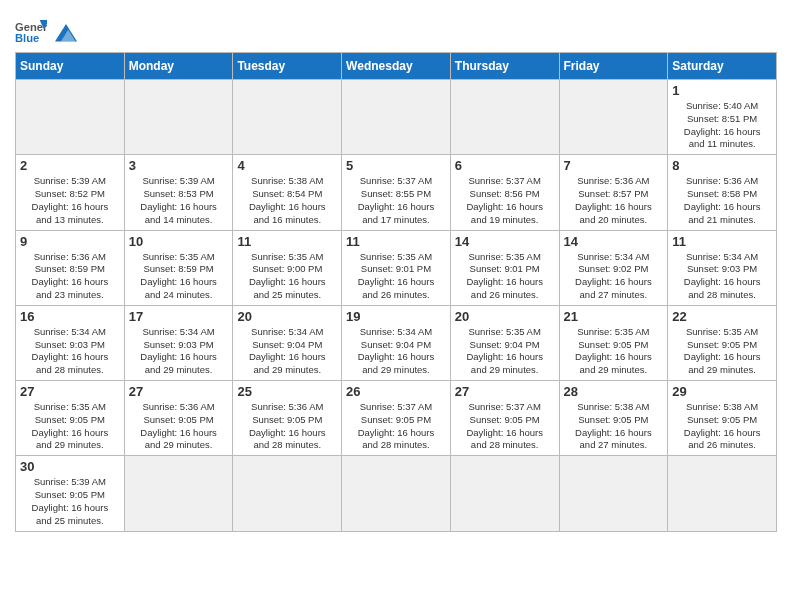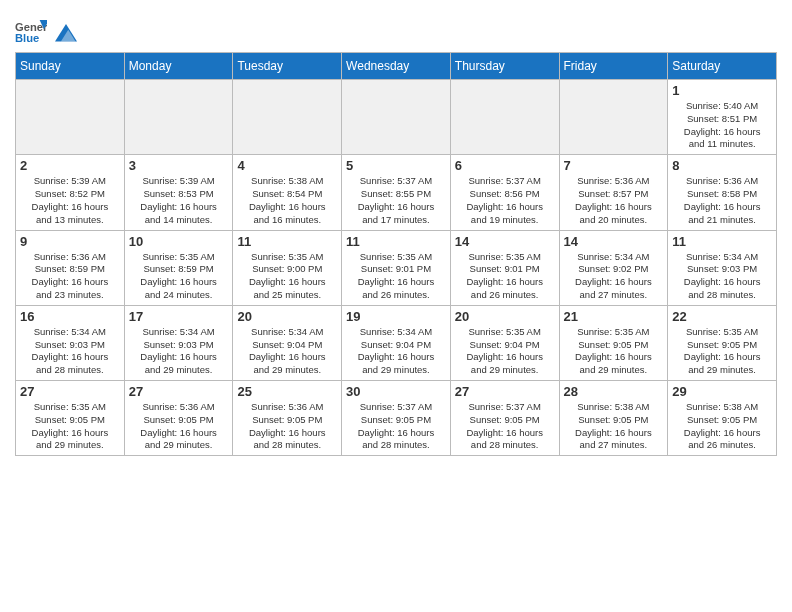--- a/index.html
+++ b/index.html
@@ -41,21 +41,21 @@
     }
     .calendar {
       width: 100%;
       border-collapse: collapse;
       border: 1px solid #bbb;
     }
     .calendar th {
       background: #1a73c1;
       color: #fff;
       font-size: 12px;
-      font-weight: normal;
+      font-weight: bold;
       padding: 6px 4px;
       text-align: left;
       border: 1px solid #bbb;
     }
     .calendar td {
       vertical-align: top;
       border: 1px solid #bbb;
       padding: 3px 4px;
       width: calc(100% / 7);
       background: #fff;
@@ -225,30 +225,42 @@
         </td>
         <td>
           <span class="day-number">27</span>
           <div class="day-info">Sunrise: 5:36 AM<br>Sunset: 9:05 PM<br>Daylight: 16 hours<br>and 29 minutes.</div>
         </td>
         <td>
           <span class="day-number">25</span>
           <div class="day-info">Sunrise: 5:36 AM<br>Sunset: 9:05 PM<br>Daylight: 16 hours<br>and 28 minutes.</div>
         </td>
         <td>
-          <span class="day-number">30</span>
+          <span class="day-number">26</span>
           <div class="day-info">Sunrise: 5:37 AM<br>Sunset: 9:05 PM<br>Daylight: 16 hours<br>and 28 minutes.</div>
         </td>
         <td>
           <span class="day-number">27</span>
           <div class="day-info">Sunrise: 5:37 AM<br>Sunset: 9:05 PM<br>Daylight: 16 hours<br>and 28 minutes.</div>
         </td>
         <td>
           <span class="day-number">28</span>
           <div class="day-info">Sunrise: 5:38 AM<br>Sunset: 9:05 PM<br>Daylight: 16 hours<br>and 27 minutes.</div>
         </td>
         <td>
           <span class="day-number">29</span>
           <div class="day-info">Sunrise: 5:38 AM<br>Sunset: 9:05 PM<br>Daylight: 16 hours<br>and 26 minutes.</div>
         </td>
+      </tr>
+      <tr>
+        <td>
+          <span class="day-number">30</span>
+          <div class="day-info">Sunrise: 5:39 AM<br>Sunset: 9:05 PM<br>Daylight: 16 hours<br>and 25 minutes.</div>
+        </td>
+        <td class="empty"></td>
+        <td class="empty"></td>
+        <td class="empty"></td>
+        <td class="empty"></td>
+        <td class="empty"></td>
+        <td class="empty"></td>
       </tr>
     </tbody>
 </table>
 
 </body></html>

